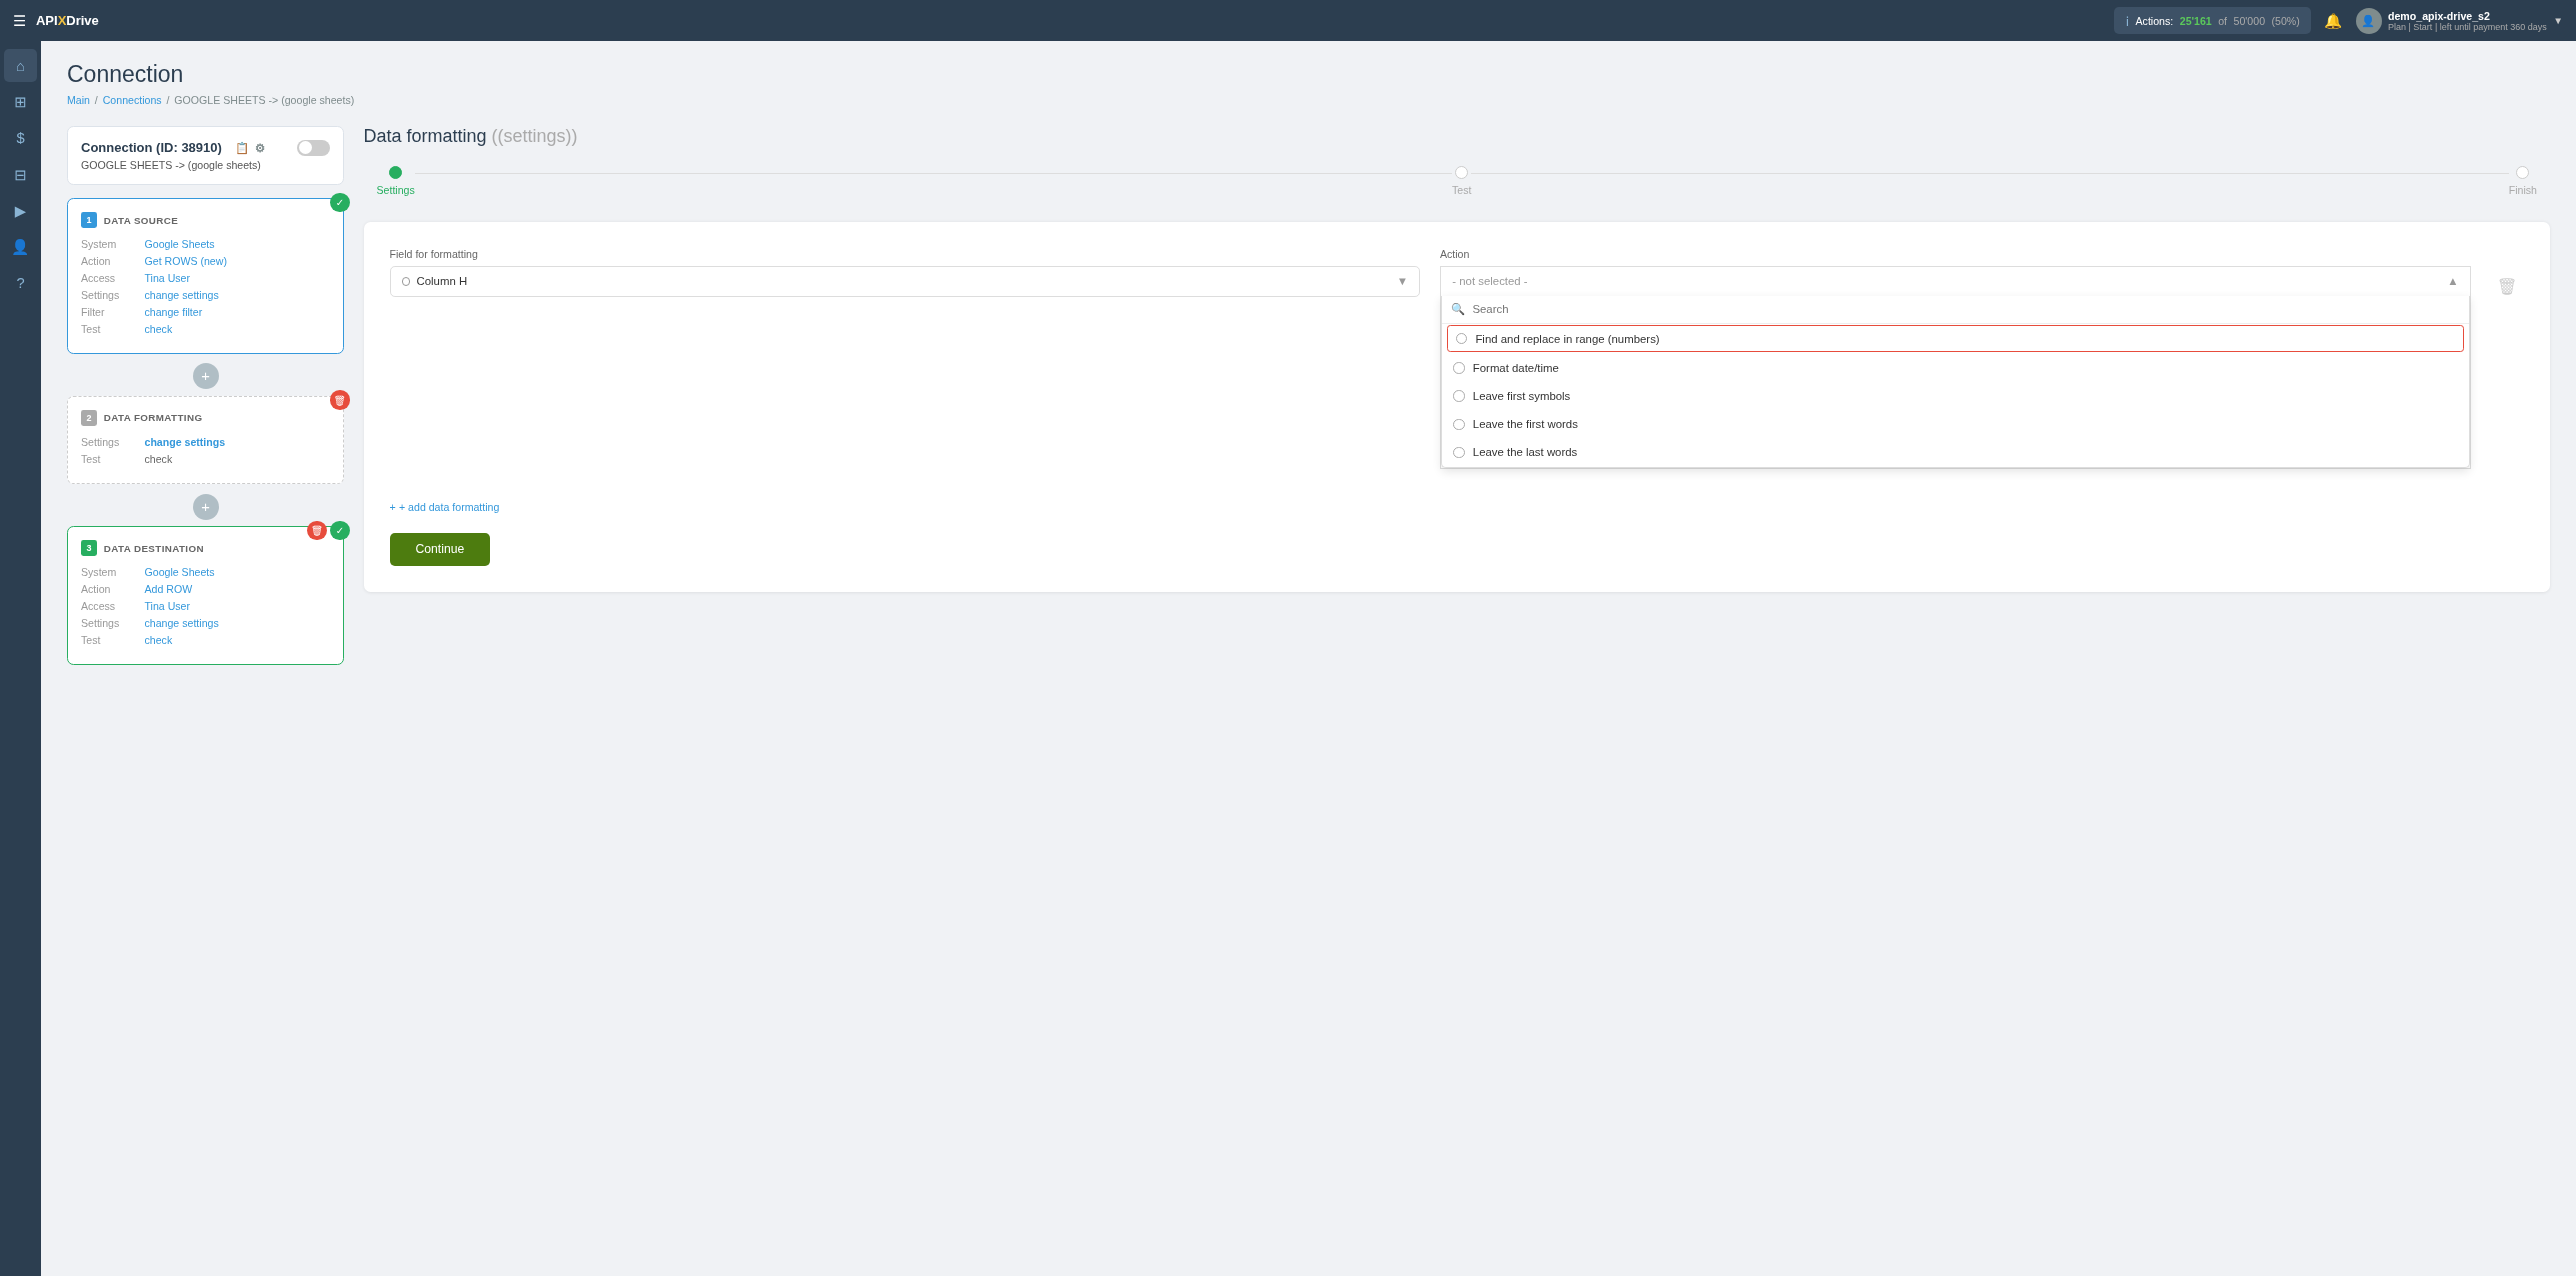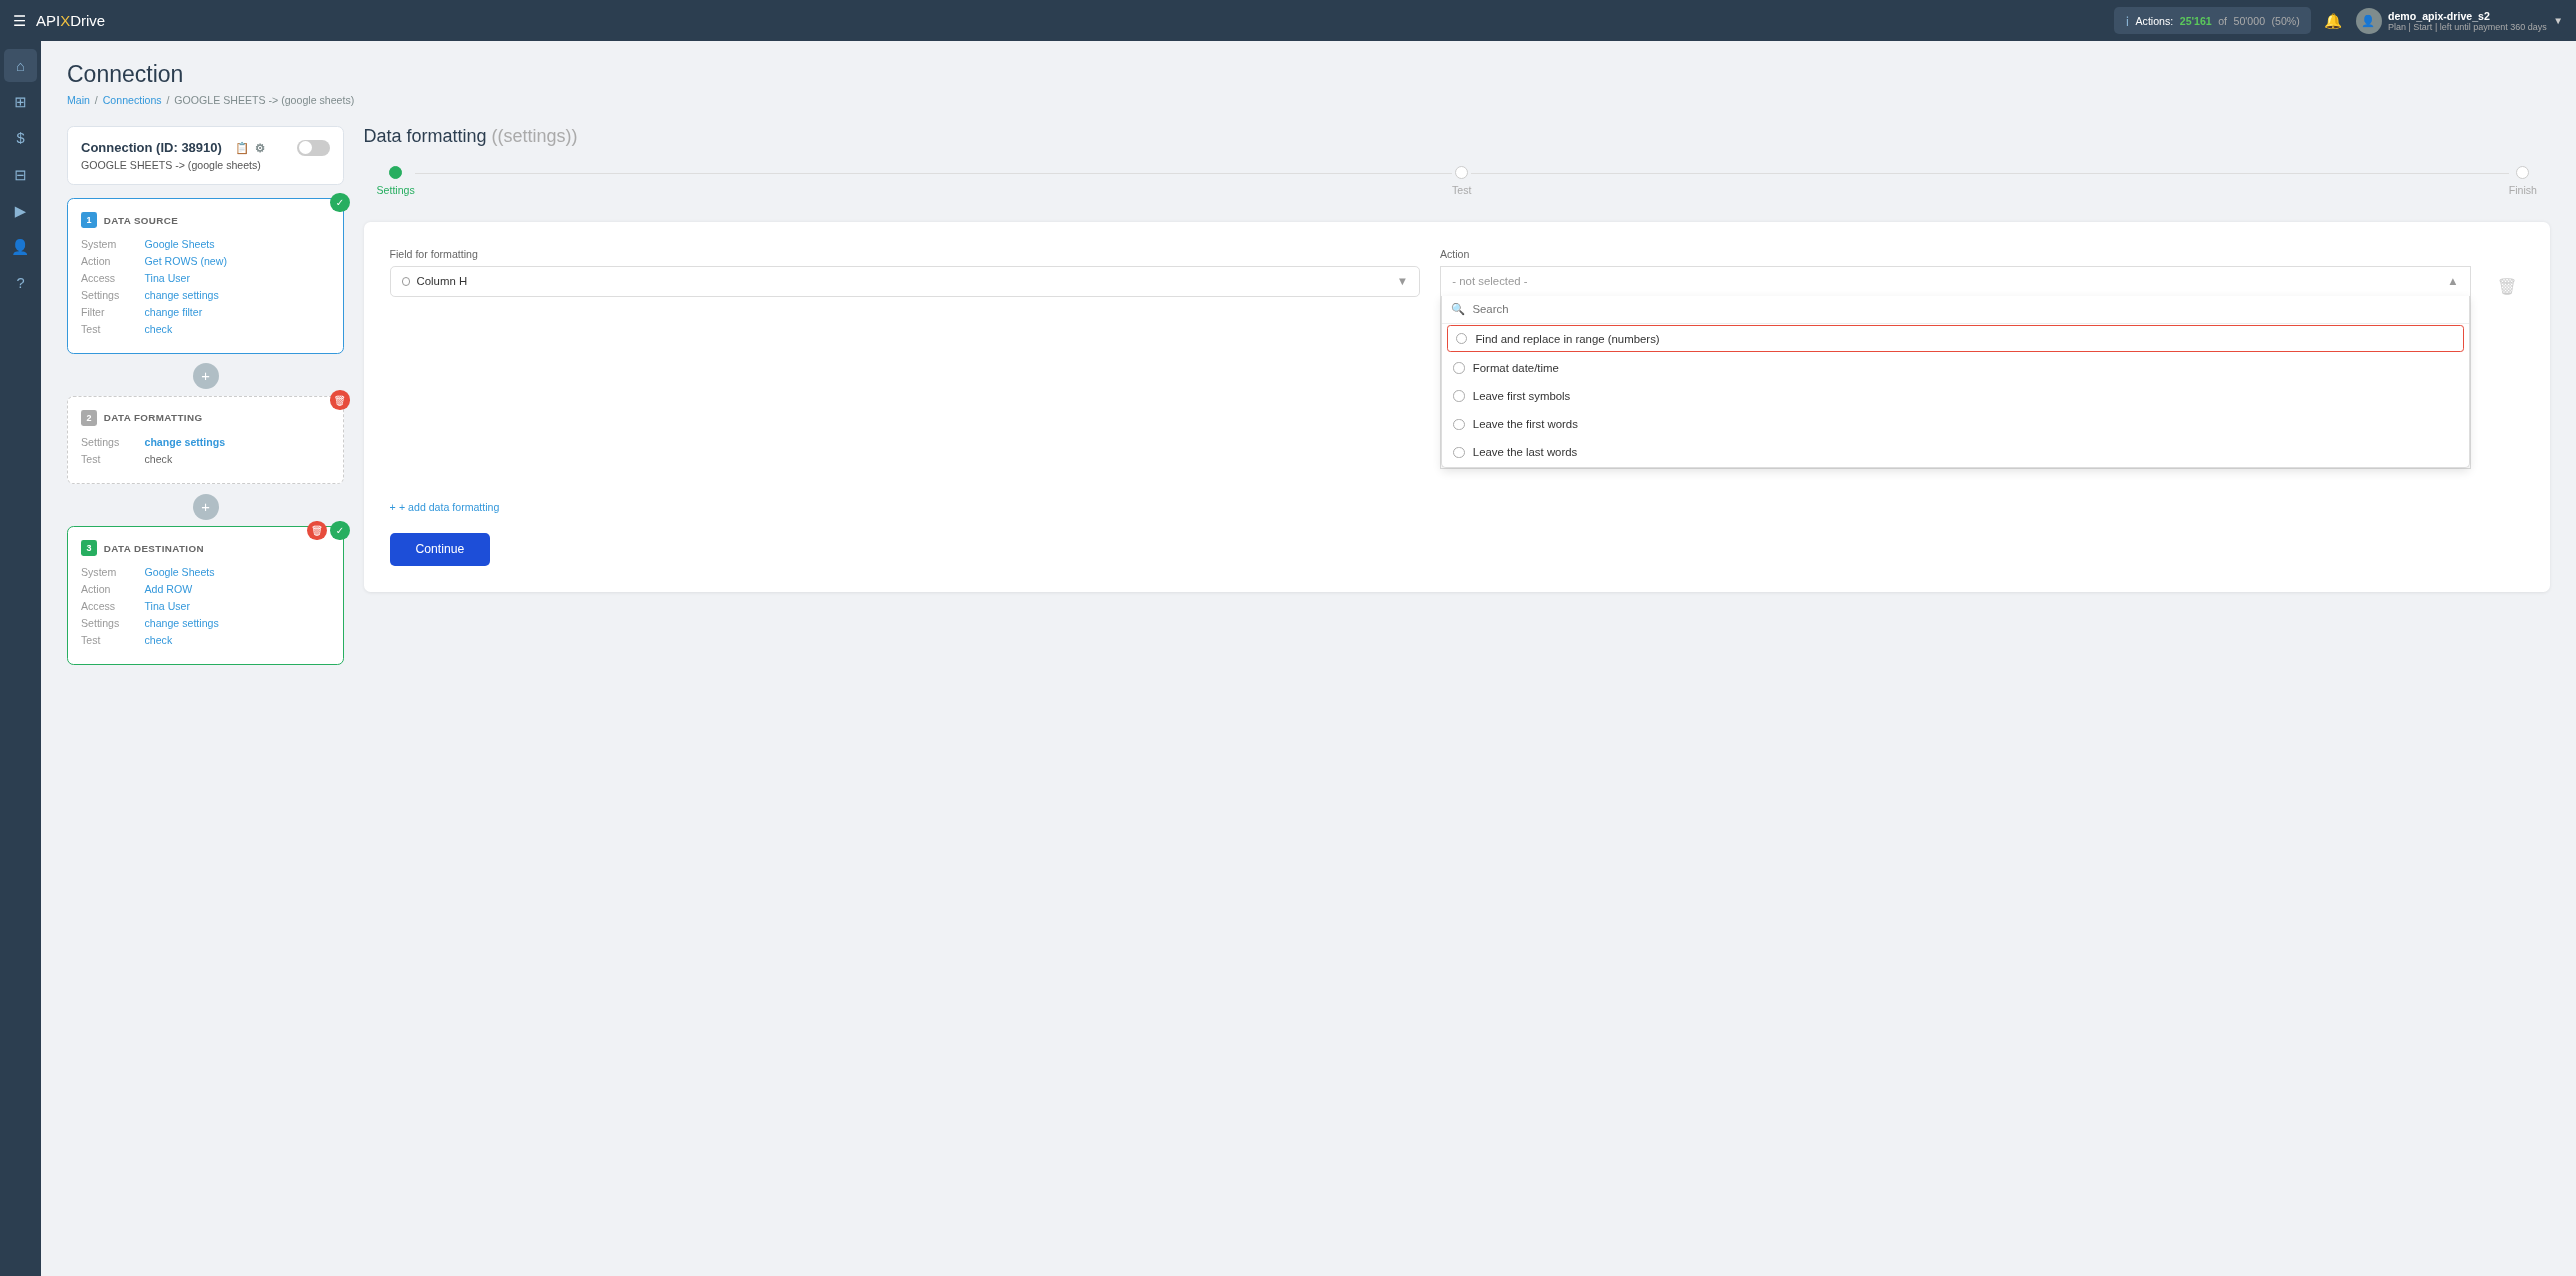--- a/index.html
+++ b/index.html
@@ -17,21 +17,21 @@
       top: 0;
       left: 0;
       right: 0;
       z-index: 100;
     }
     .top-nav-logo {
       display: flex;
       align-items: center;
       margin-right: auto;
     }
-    .logo-text { color: white; font-size: 15px; font-weight: 400; }
+    .logo-text { color: white; font-size: 13px; font-weight: 700; }
     .logo-x { color: #f0c040; }
     .hamburger { color: white; margin-right: 9.8px; font-size: 14.7px; cursor: pointer; }
     
     .actions-badge {
       background: #3d5166;
       border-radius: 4.9px;
       padding: 4.9px 11.4px;
       display: flex;
       align-items: center;
       gap: 6.5px;
@@ -391,21 +391,21 @@
       color: #3498db;
       font-size: 10.6px;
       cursor: pointer;
       margin-top: 13px;
       display: inline-flex;
       align-items: center;
       gap: 3.3px;
     }
     
     .continue-btn {
-      background: #1d4ed8;
+      background: #4d7c0f;
       color: white;
       border: none;
       border-radius: 4.9px;
       padding: 9.8px 26px;
       font-size: 12.2px;
       cursor: pointer;
       margin-top: 19.5px;
     }
     
     

